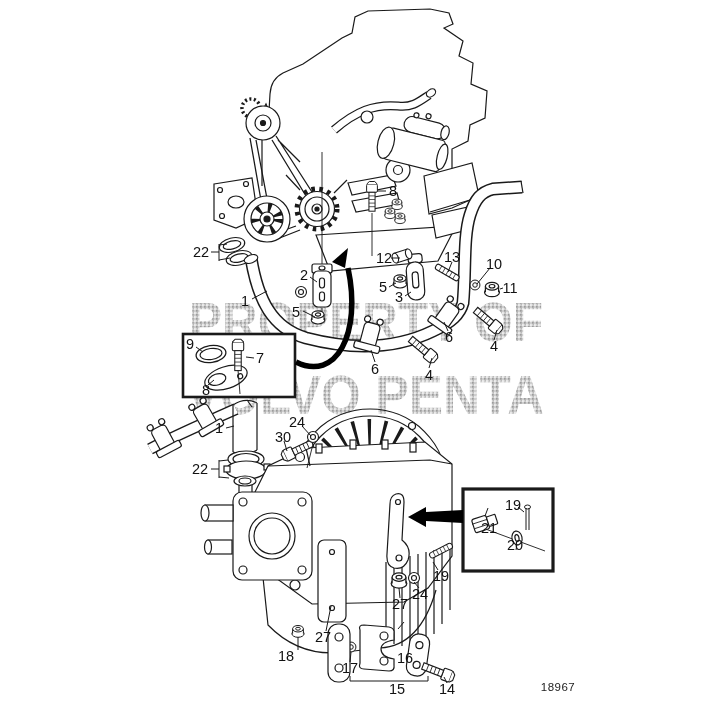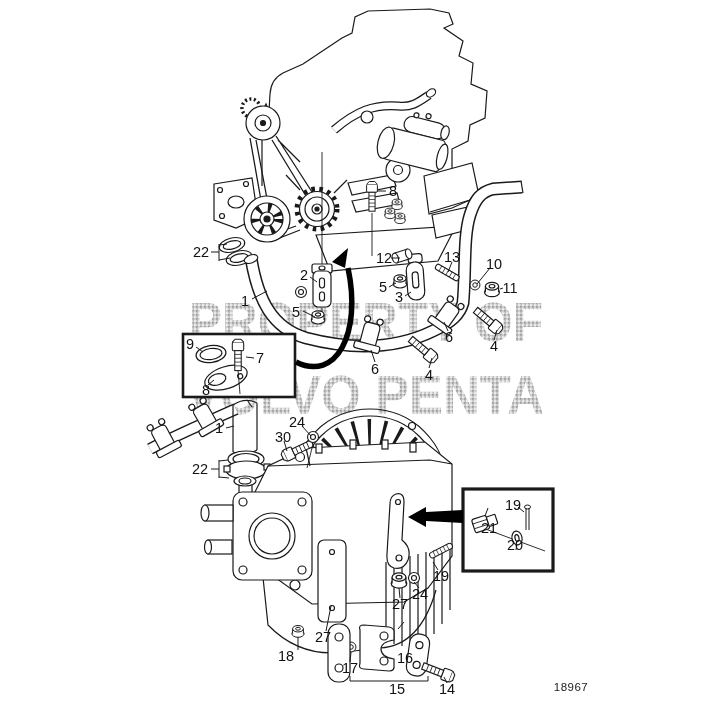--- a/index.html
+++ b/index.html
@@ -367,15 +367,15 @@
       <div class="callout" style="left: 420px; top: 594px;">24</div>
       <div class="callout" style="left: 400px; top: 604px;">27</div>
       <div class="callout" style="left: 405px; top: 617px; margin-top: 41px;">16</div>
       <div class="callout" style="left: 323px; top: 637px;">27</div>
       <div class="callout" style="left: 286px; top: 656px;">18</div>
       <div class="callout" style="left: 350px; top: 668px;">17</div>
       <div class="callout" style="left: 397px; top: 689px;">15</div>
       <div class="callout" style="left: 447px; top: 689px;">14</div>
     </div>
 
-<div class="diagram-number" style="left:558px;top:687px;margin-left:13px;">18967</div>
+<div class="diagram-number" style="left:558px;top:687px;">18967</div>
 
 </div>
 
 </body></html>

